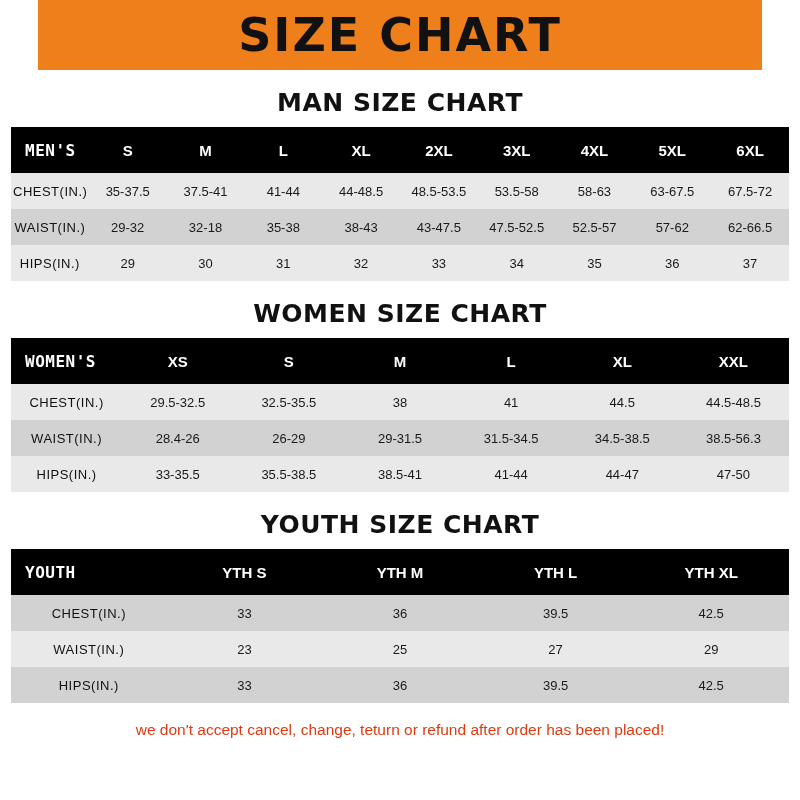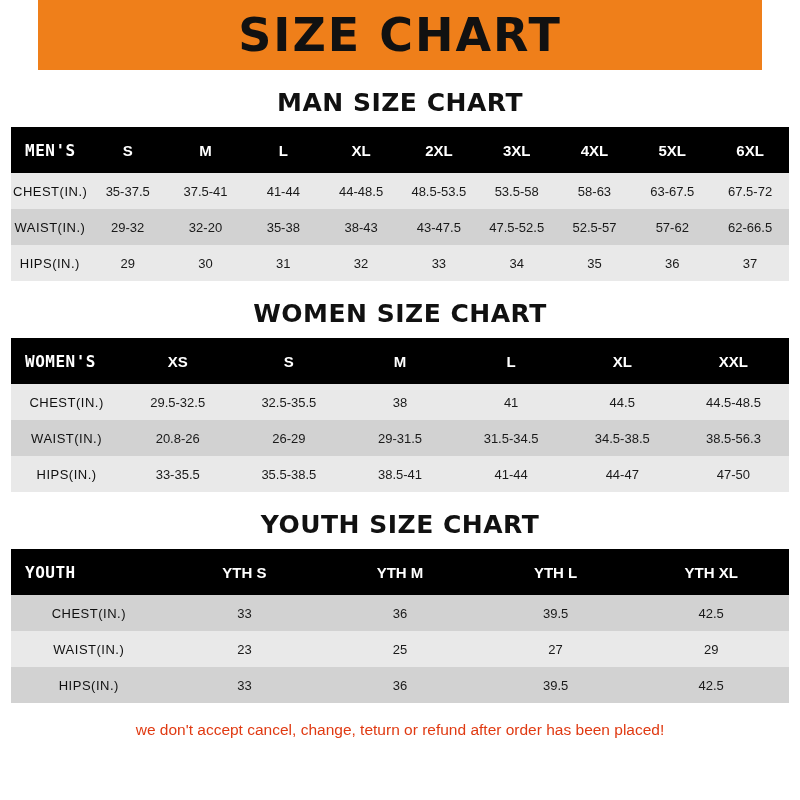--- a/index.html
+++ b/index.html
@@ -155,21 +155,21 @@
           <td>44-48.5</td>
           <td>48.5-53.5</td>
           <td>53.5-58</td>
           <td>58-63</td>
           <td>63-67.5</td>
           <td>67.5-72</td>
         </tr>
         <tr class="row-dark">
           <td class="rowlabel">WAIST(IN.)</td>
           <td>29-32</td>
-          <td>32-20</td>
+          <td>32-18</td>
           <td>35-38</td>
           <td>38-43</td>
           <td>43-47.5</td>
           <td>47.5-52.5</td>
           <td>52.5-57</td>
           <td>57-62</td>
           <td>62-66.5</td>
         </tr>
         <tr class="row-light">
           <td class="rowlabel">HIPS(IN.)</td>
@@ -204,21 +204,21 @@
           <td class="rowlabel">CHEST(IN.)</td>
           <td>29.5-32.5</td>
           <td>32.5-35.5</td>
           <td>38</td>
           <td>41</td>
           <td>44.5</td>
           <td>44.5-48.5</td>
         </tr>
         <tr class="row-dark">
           <td class="rowlabel">WAIST(IN.)</td>
-          <td>20.8-26</td>
+          <td>28.4-26</td>
           <td>26-29</td>
           <td>29-31.5</td>
           <td>31.5-34.5</td>
           <td>34.5-38.5</td>
           <td>38.5-56.3</td>
         </tr>
         <tr class="row-light">
           <td class="rowlabel">HIPS(IN.)</td>
           <td>33-35.5</td>
           <td>35.5-38.5</td>

